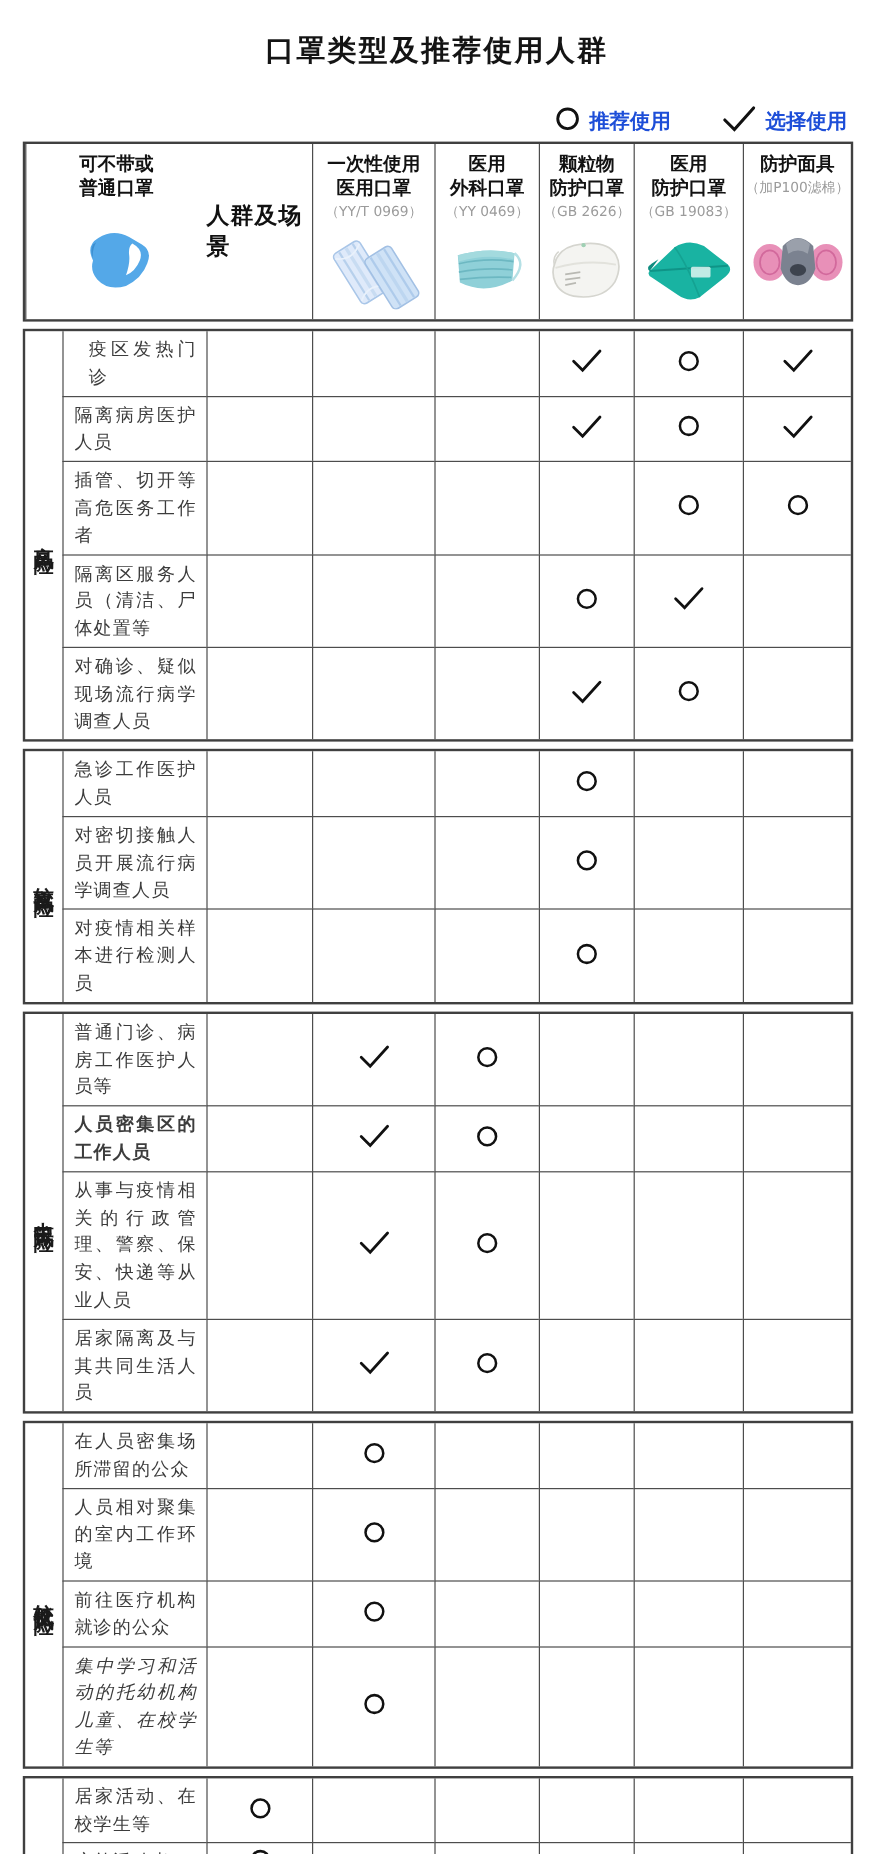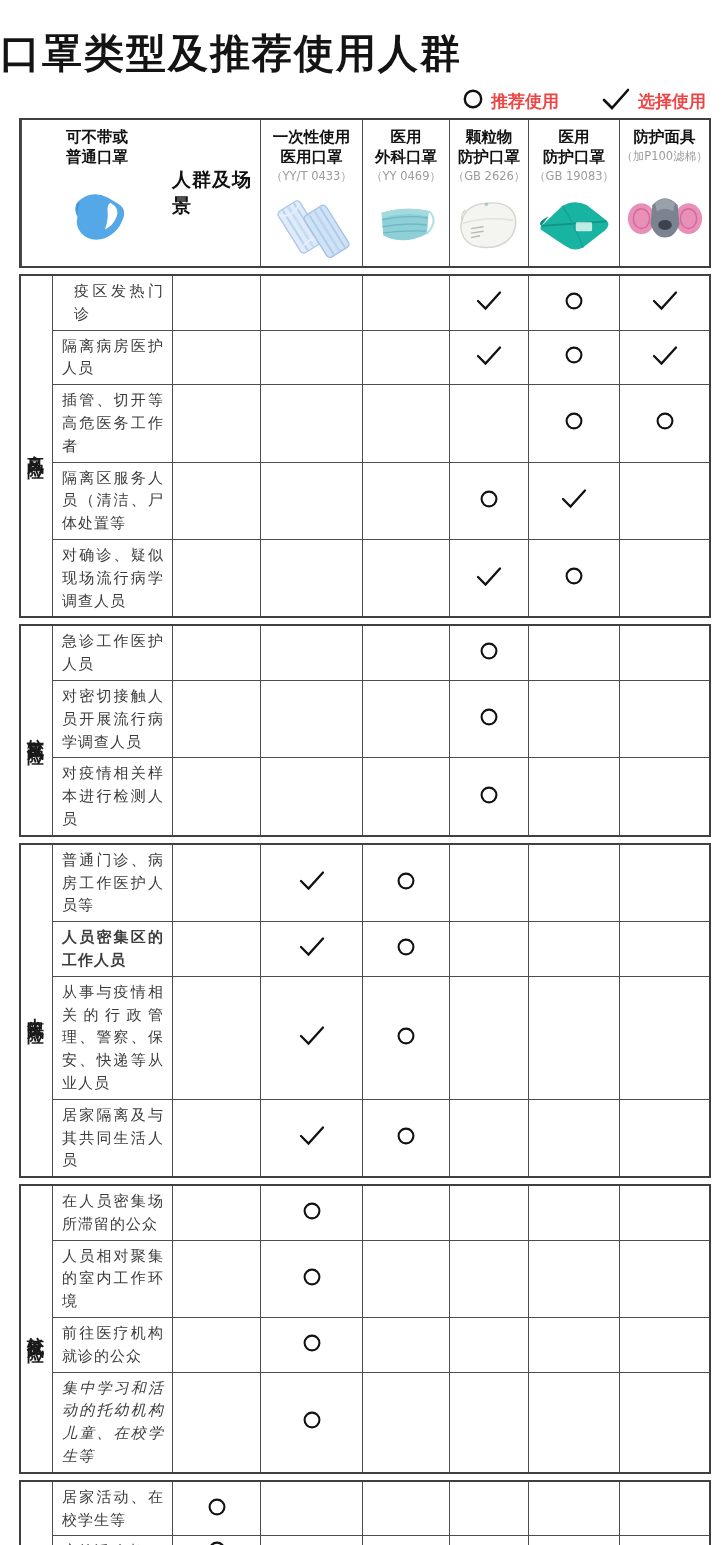--- a/index.html
+++ b/index.html
@@ -6,38 +6,39 @@
   html, body { background: #ffffff; }
   body {
     width: 728px;
     min-height: 1545px;
     margin: 0 auto;
     font-family: "DejaVu Sans", "Liberation Sans", sans-serif;
     color: #1d1d1d;
     -webkit-font-smoothing: antialiased;
   }
   .page-title {
-    font-size: 40px;
+    text-align: center;
+    font-size: 24px;
     font-weight: bold;
     letter-spacing: 2px;
     color: #141414;
     padding-top: 26px;
     height: 86px;
   }
   .legend {
     display: flex;
     justify-content: flex-end;
     align-items: center;
     gap: 42px;
     padding-right: 22px;
     height: 30px;
     margin-bottom: 2px;
   }
   .legend-item { display: flex; align-items: center; gap: 7px; }
-  .legend-item .lg-label { font-size: 17px; font-weight: bold; color: #ef4444; text-align: center; }
+  .legend-item .lg-label { font-size: 17px; font-weight: bold; color: #1d4ed8; text-align: center; }
   .tbl { width: 692px; margin-left: 19px; }
   .box {
     border: 2px solid #404040;
     background: #fff;
   }
   .gap { height: 6px; }
   
   .header-grid {
     display: grid;
     grid-template-columns: 151px 88px 102px 87px 79px 91px 90px;
@@ -131,21 +132,21 @@
           </svg>
         </div>
       </div>
 
   <div class="hg-cell hg-first">人群及场景</div>
       <div class="hg-cell">
         <div class="mask-name">
           <div>一次性使用</div>
           <div>医用口罩</div>
         </div>
-        <div class="mask-standard">（YY/T 0433）</div>
+        <div class="mask-standard">（YY/T 0969）</div>
         <div class="mask-img">
           <svg width="76" height="66" viewBox="0 0 80 70">
             <g transform="rotate(-32 30 38)">
               <rect x="15" y="10" width="27" height="52" rx="4" fill="#dfeafa" stroke="#a9c6e8" stroke-width="1.4"></rect>
               <line x1="22" y1="11" x2="22" y2="61" stroke="#b7d0ec" stroke-width="2"></line>
               <line x1="29" y1="11" x2="29" y2="61" stroke="#c8dcf2" stroke-width="3"></line>
               <line x1="36" y1="11" x2="36" y2="61" stroke="#b7d0ec" stroke-width="2"></line>
               <path d="M16 14 Q28 24 41 14 M16 58 Q28 48 41 58" fill="none" stroke="#e9f1fb" stroke-width="1.6"></path>
             </g>
             <g transform="rotate(-32 55 42)">

